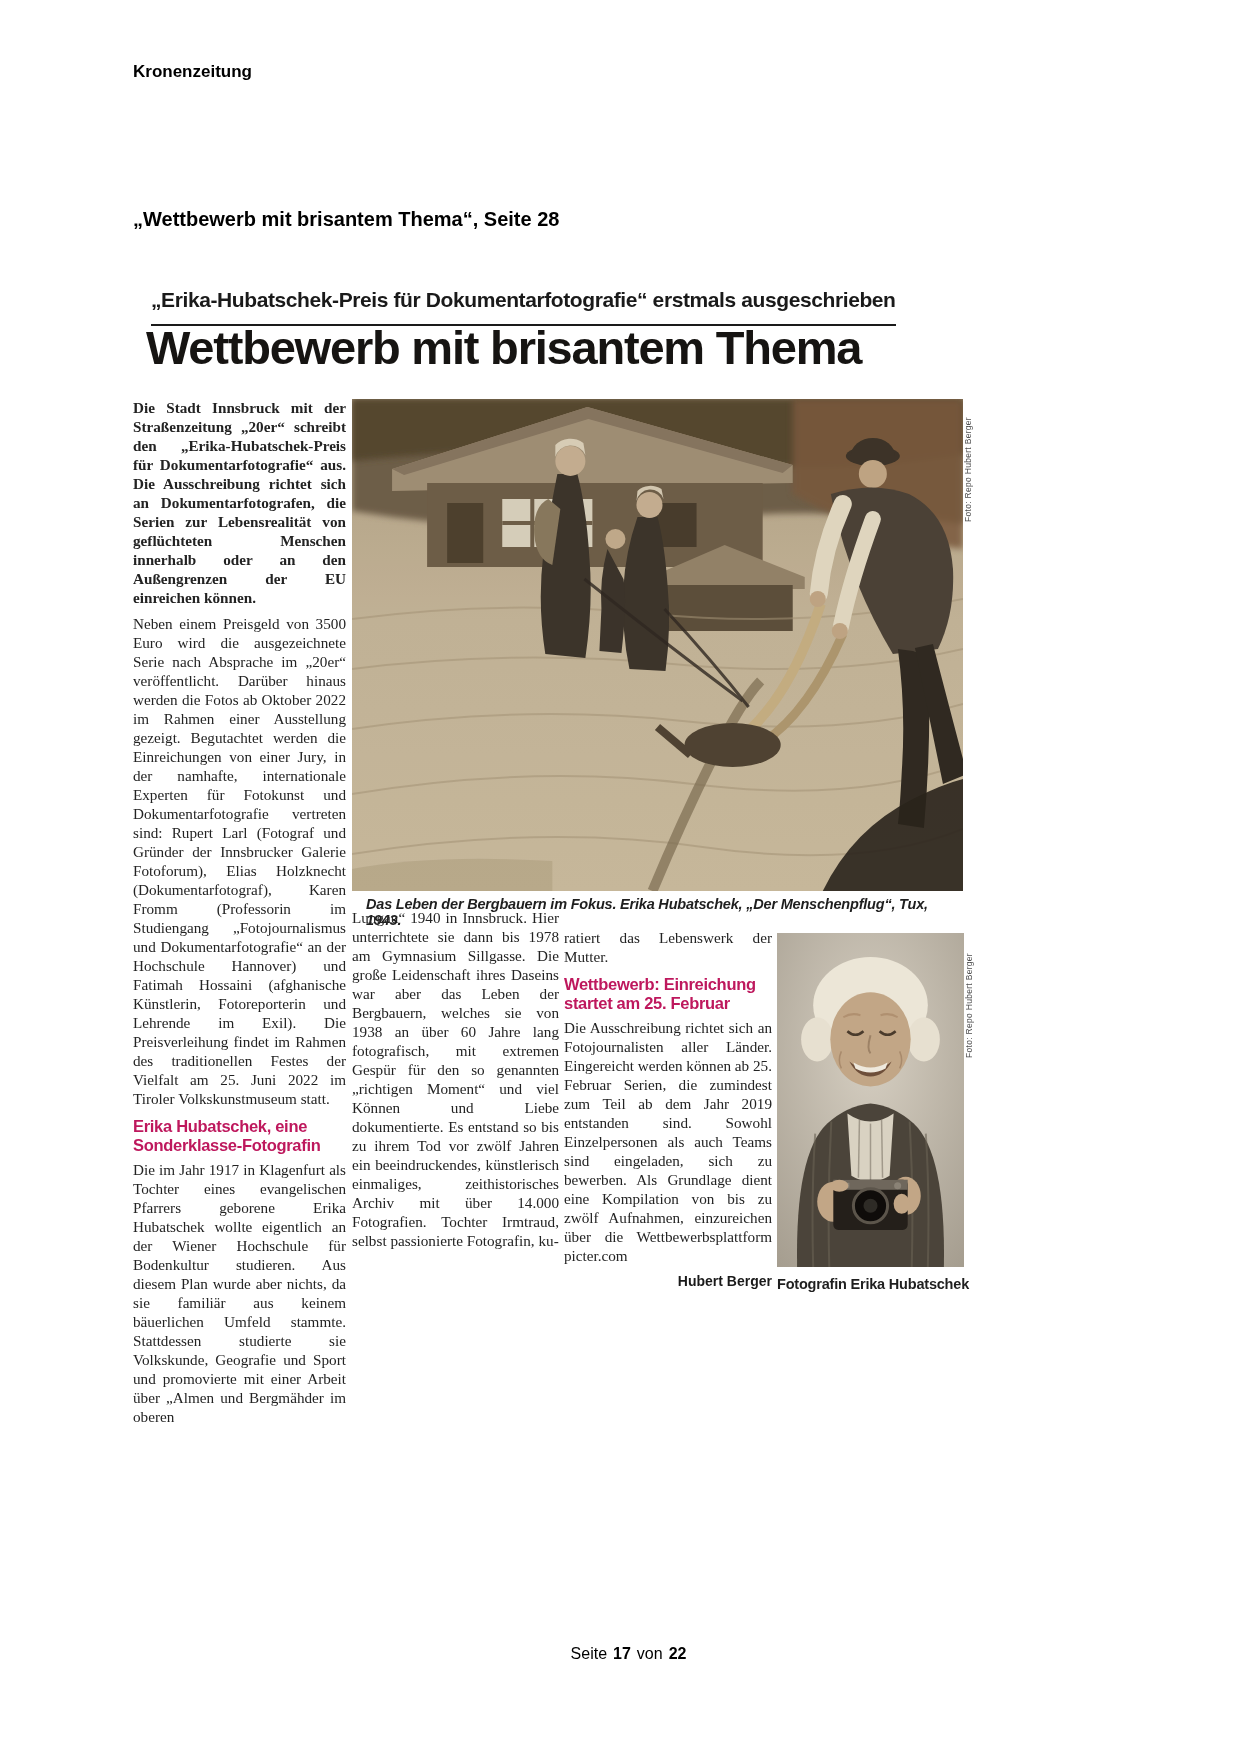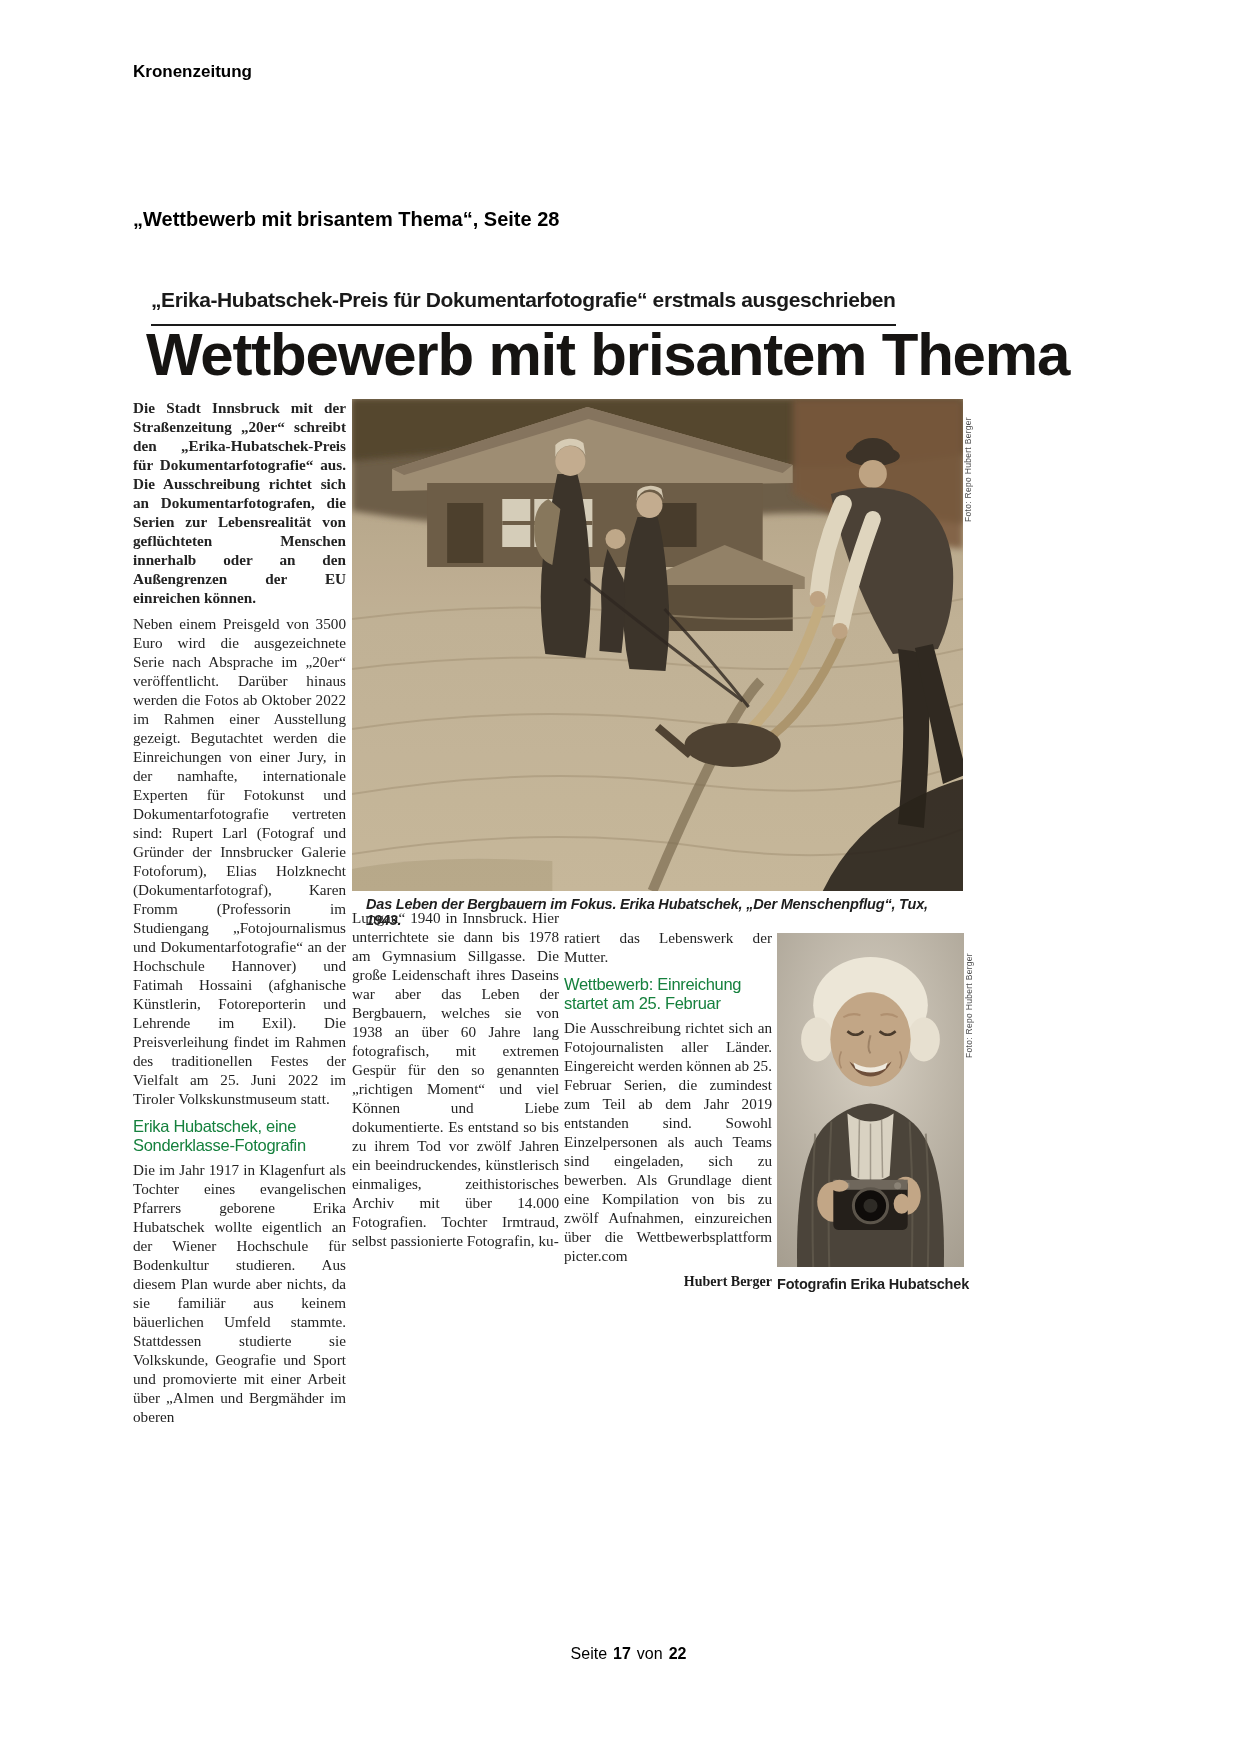--- a/index.html
+++ b/index.html
@@ -11,32 +11,32 @@
   
   .page-source{left:133px;top:62px;font-family:"Liberation Sans",sans-serif;
     font-weight:bold;font-size:17px;color:#000;}
   .clipping-title{left:133px;top:208px;font-family:"Liberation Sans",sans-serif;
     font-weight:bold;font-size:20px;color:#000;}
   
   .kicker{left:151px;top:288px;font-family:"Liberation Sans",sans-serif;
     font-weight:bold;font-size:21px;letter-spacing:-0.4px;color:#1a1a1a;
     border-bottom:2px solid #1a1a1a;padding-bottom:12px;}
   .headline{left:146px;top:320px;font-family:"Liberation Sans",sans-serif;
-    font-weight:bold;font-size:60px;letter-spacing:-1.2px;color:#161412;}
+    font-weight:bold;font-size:47px;letter-spacing:-1.2px;color:#161412;}
   
   .col{font-size:15.2px;line-height:19px;text-align:justify;hyphens:auto;}
   .col p{margin:0 0 7px 0;}
   .col p.lead{font-weight:bold;}
   .col1{left:133px;top:398px;width:213px;}
   .col2{left:352px;top:908px;width:207px;}
   .col3{left:564px;top:928px;width:208px;}
-  .subhead{font-family:"Liberation Sans",sans-serif;font-weight:normal;
-    font-size:16.5px;line-height:19px;letter-spacing:-0.3px;color:#15803d;
+  .subhead{font-family:"Liberation Sans",sans-serif;font-weight:bold;
+    font-size:16.5px;line-height:19px;letter-spacing:-0.3px;color:#be185d;
     margin:9px 0 5px 0;text-align:left;}
-  .byline{font-family:Liberation Serif, serif;font-weight:bold;
+  .byline{font-family:Liberation Sans, sans-serif;font-weight:bold;
     font-size:14px;text-align:right;margin-top:2px;color:#1a1a1a;}
   
   .main-photo{left:352px;top:399px;width:611px;height:492px;}
   .portrait-photo{left:777px;top:933px;width:187px;height:334px;}
   .photo-frame svg{display:block;width:100%;height:100%;}
   .main-caption{left:366px;top:896px;width:598px;
     font-family:"Liberation Sans",sans-serif;font-weight:bold;font-size:14.5px;
     letter-spacing:-0.2px;color:#1f1f1f;font-style:italic;}
   .portrait-caption{left:777px;top:1276px;width:200px;white-space:nowrap;
     font-family:"Liberation Sans",sans-serif;font-weight:bold;font-size:14.5px;

